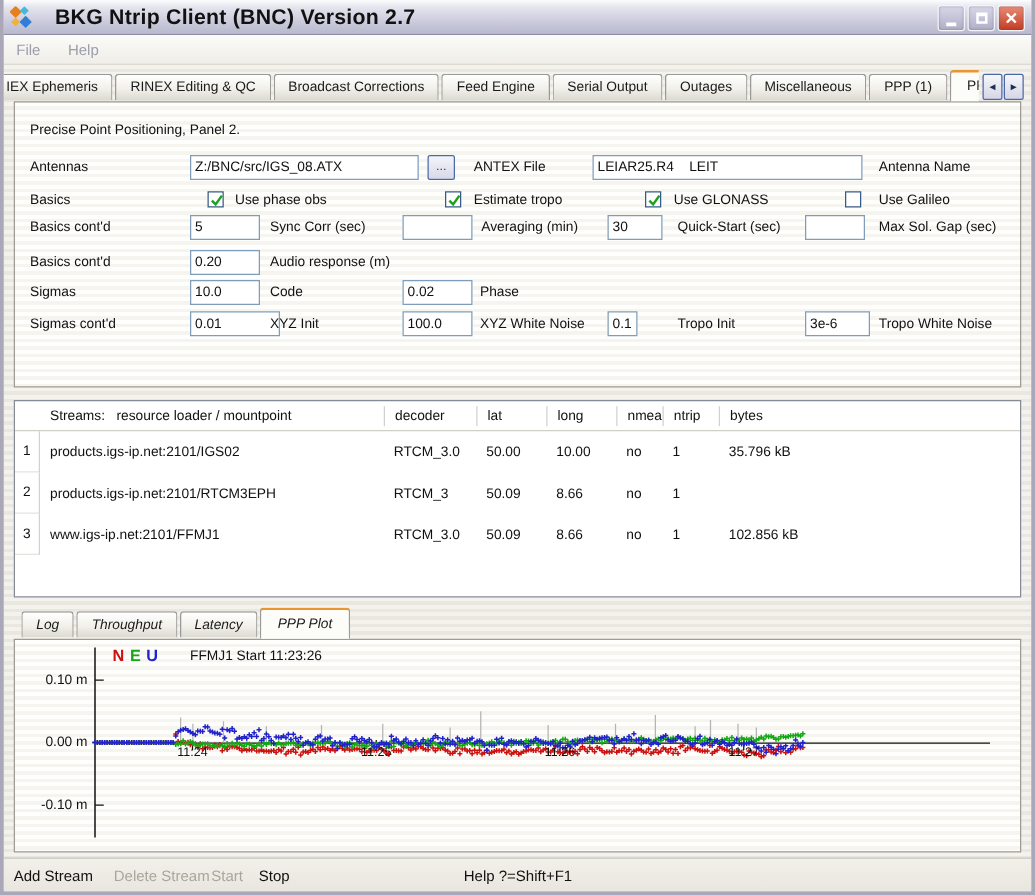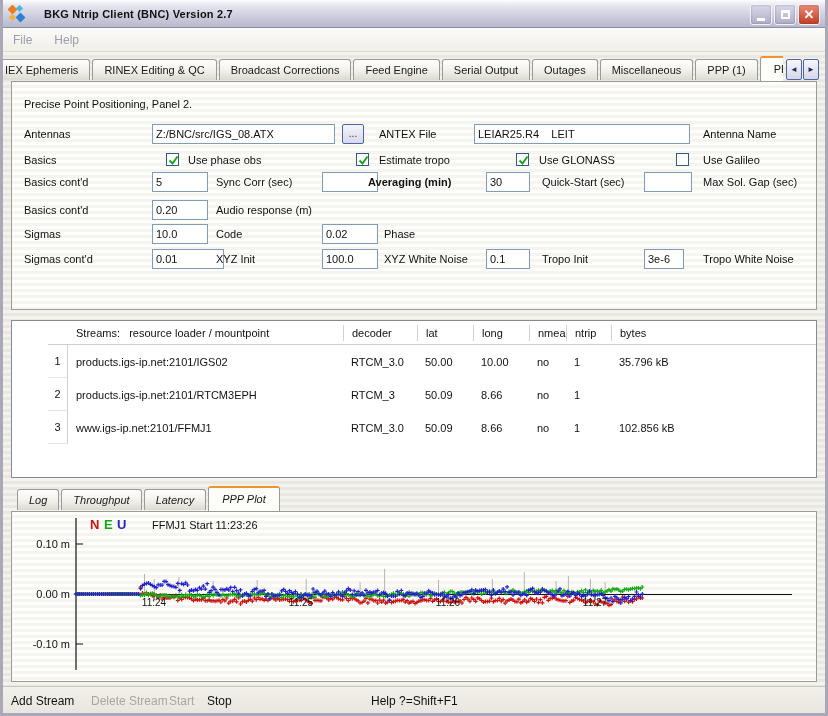--- a/index.html
+++ b/index.html
@@ -4,21 +4,21 @@
 <style>
   html,body{margin:0;padding:0;background:#d4d0c8;font-family:"Liberation Sans",sans-serif;}
   *{box-sizing:border-box;}
   .window{position:relative;width:828px;height:716px;background:#ecebe4;
     border:3px solid #a9a7b8;border-top:none;outline:1px solid #50506e;overflow:hidden;}
   
   .titlebar{position:absolute;left:-3px;top:0;width:828px;height:28px;
     background:linear-gradient(#fdfdfe 0%,#e6e6ef 20%,#cdcdde 60%,#b9b9cd 100%);
     border-bottom:1px solid #8d8da8;display:flex;align-items:center;}
   .app-icon{width:18px;height:18px;margin:0 6px 0 8px;}
-  .title-text{font-size:11px;font-weight:bold;color:#111;letter-spacing:.2px;padding-left:12px;}
+  .title-text{font-size:17px;font-weight:bold;color:#111;letter-spacing:.2px;padding-left:12px;}
   .winbtns{position:absolute;right:8px;top:4px;display:flex;gap:2px;}
   .winbtn{width:22px;height:21px;border-radius:3px;border:1px solid #f2f2f8;
     background:linear-gradient(#d9d8e8,#b0aec8);color:#fff;display:flex;align-items:center;justify-content:center;
     box-shadow:inset 0 0 2px rgba(60,60,90,.5);}
   .winbtn.close{background:linear-gradient(#e98b77,#c33d22);}
   .glyph-min{width:8px;height:3px;background:#fff;margin-top:9px;}
   .glyph-max{width:9px;height:9px;border:2px solid #fff;border-top-width:3px;}
   .glyph-close{color:#fff;font-weight:bold;font-size:13px;line-height:1;}
   
   .menubar{position:absolute;left:0;top:28px;width:822px;height:24px;
@@ -148,48 +148,48 @@
           </svg>
         </div>
       <div class="lbl" style="left:527px;top:72px;">Use GLONASS</div>
       <div class="cbox" style="left:664px;top:71px;"></div>
       <div class="lbl" style="left:691px;top:72px;">Use Galileo</div>
 
       <div class="lbl" style="left:12px;top:94px;">Basics cont'd</div>
       <input class="tfield" style="left: 140px; top: 90px; width: 56px;" value="5">
       <div class="lbl" style="left:204px;top:94px;">Sync Corr (sec)</div>
       <input class="tfield" style="left: 310px; top: 90px; width: 56px;" value="">
-      <div class="lbl" style="left:356px;top:94px;font-weight:bold;">Averaging (min)</div>
+      <div class="lbl" style="left:373px;top:94px;">Averaging (min)</div>
       <input class="tfield" style="left: 474px; top: 90px; width: 44px;" value="30">
       <div class="lbl" style="left:530px;top:94px;">Quick-Start (sec)</div>
       <input class="tfield" style="left: 632px; top: 90px; width: 48px;" value="">
       <div class="lbl" style="left:691px;top:94px;">Max Sol. Gap (sec)</div>
 
       <div class="lbl" style="left:12px;top:122px;">Basics cont'd</div>
       <input class="tfield" style="left: 140px; top: 118px; width: 56px;" value="0.20">
       <div class="lbl" style="left:204px;top:122px;">Audio response (m)</div>
 
       <div class="lbl" style="left:12px;top:146px;">Sigmas</div>
       <input class="tfield" style="left: 140px; top: 142px; width: 56px;" value="10.0">
       <div class="lbl" style="left:204px;top:146px;">Code</div>
       <input class="tfield" style="left: 310px; top: 142px; width: 56px;" value="0.02">
       <div class="lbl" style="left:372px;top:146px;">Phase</div>
 
       <div class="lbl" style="left:12px;top:171px;">Sigmas cont'd</div>
       <input class="tfield" style="left: 140px; top: 167px; width: 72px;" value="0.01">
       <div class="lbl" style="left:204px;top:171px;">XYZ Init</div>
       <input class="tfield" style="left: 310px; top: 167px; width: 56px;" value="100.0">
       <div class="lbl" style="left:372px;top:171px;">XYZ White Noise</div>
-      <input class="tfield" style="left: 474px; top: 167px; width: 44px;" value="0.1">
+      <input class="tfield" style="left: 474px; top: 167px; width: 24px;" value="0.1">
       <div class="lbl" style="left:530px;top:171px;">Tropo Init</div>
-      <input class="tfield" style="left: 632px; top: 167px; width: 40px;" value="3e-6">
+      <input class="tfield" style="left: 632px; top: 167px; width: 52px;" value="3e-6">
       <div class="lbl" style="left:691px;top:171px;">Tropo White Noise</div>
     </div>
 
-    <div class="stable" style="left:8px;top:268px;width:806px;height:158px;padding-left:36px;">
+    <div class="stable" style="left:8px;top:268px;width:806px;height:158px;">
       <div class="trow thead">
         <div class="tcell" style="padding-left:0;"></div>
         <div class="tcell">Streams:   resource loader / mountpoint</div>
         <div class="tcell">decoder</div>
         <div class="tcell">lat</div>
         <div class="tcell">long</div>
         <div class="tcell">nmea</div>
         <div class="tcell">ntrip</div>
         <div class="tcell">bytes</div>
       </div>

